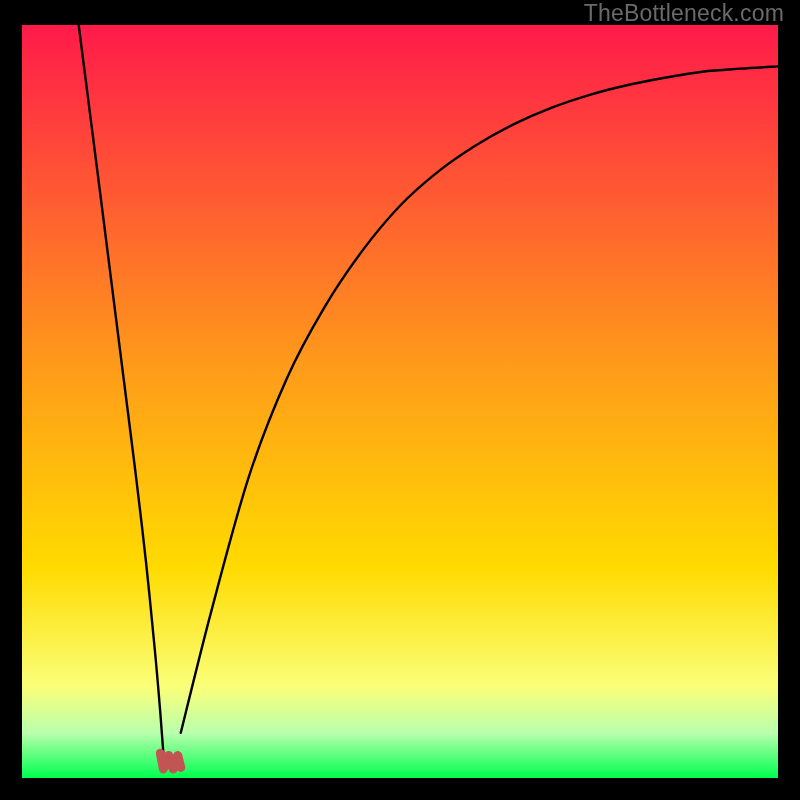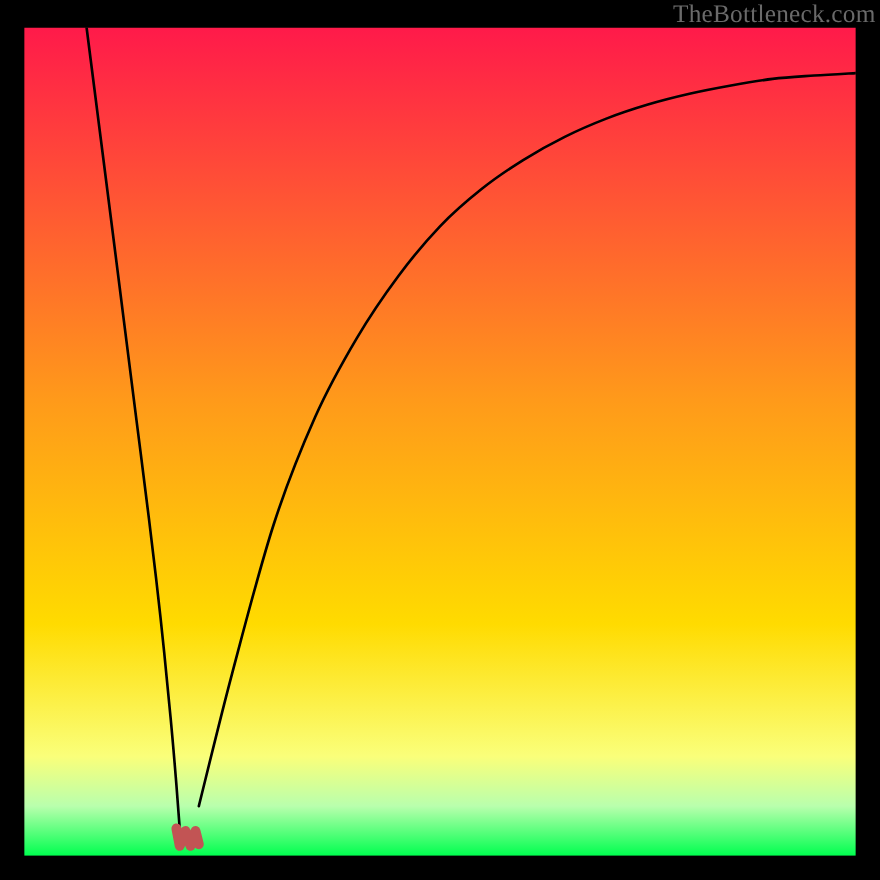--- a/index.html
+++ b/index.html
@@ -6,22 +6,22 @@
   html, body { width: 800px; height: 800px; overflow: hidden; background: #000; }
   .container {
     position: relative;
     width: 800px;
     height: 800px;
     background: #000;
   }
   .watermark {
     position: absolute;
     top: 0;
-    right: 4px;
-    font-family: Liberation Serif, serif;
+    right: 16px;
+    font-family: Liberation Sans, sans-serif;
     font-size: 23px;
     color: #6a6a6a;
     letter-spacing: 0.2px;
     z-index: 3;
     user-select: none;
   }
   .plot {
     position: absolute;
     left: 22px;
     top: 25px;

